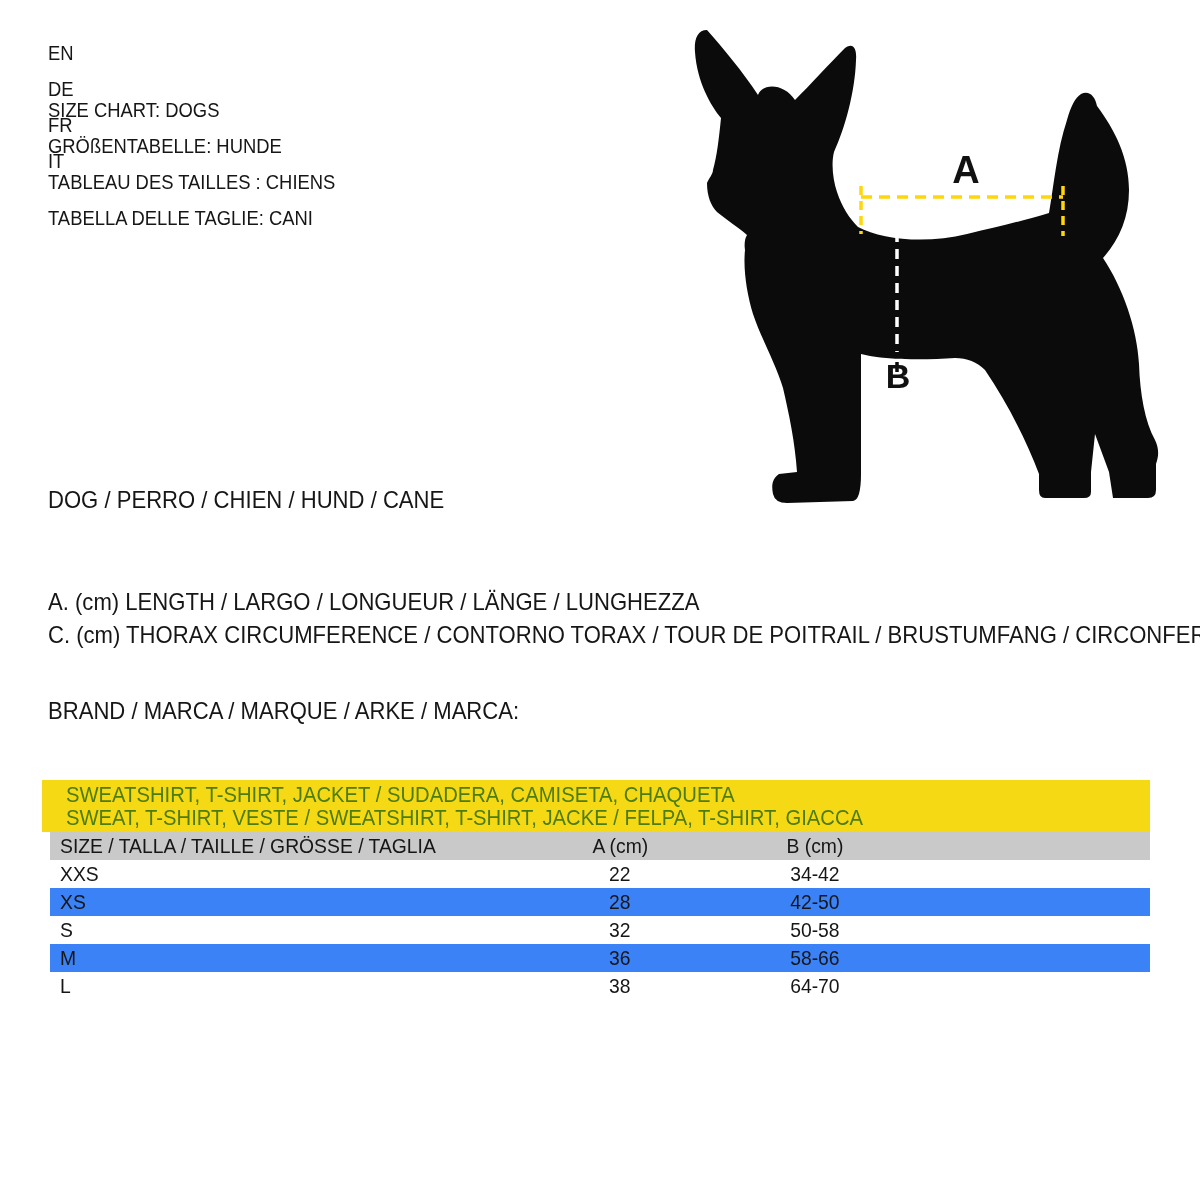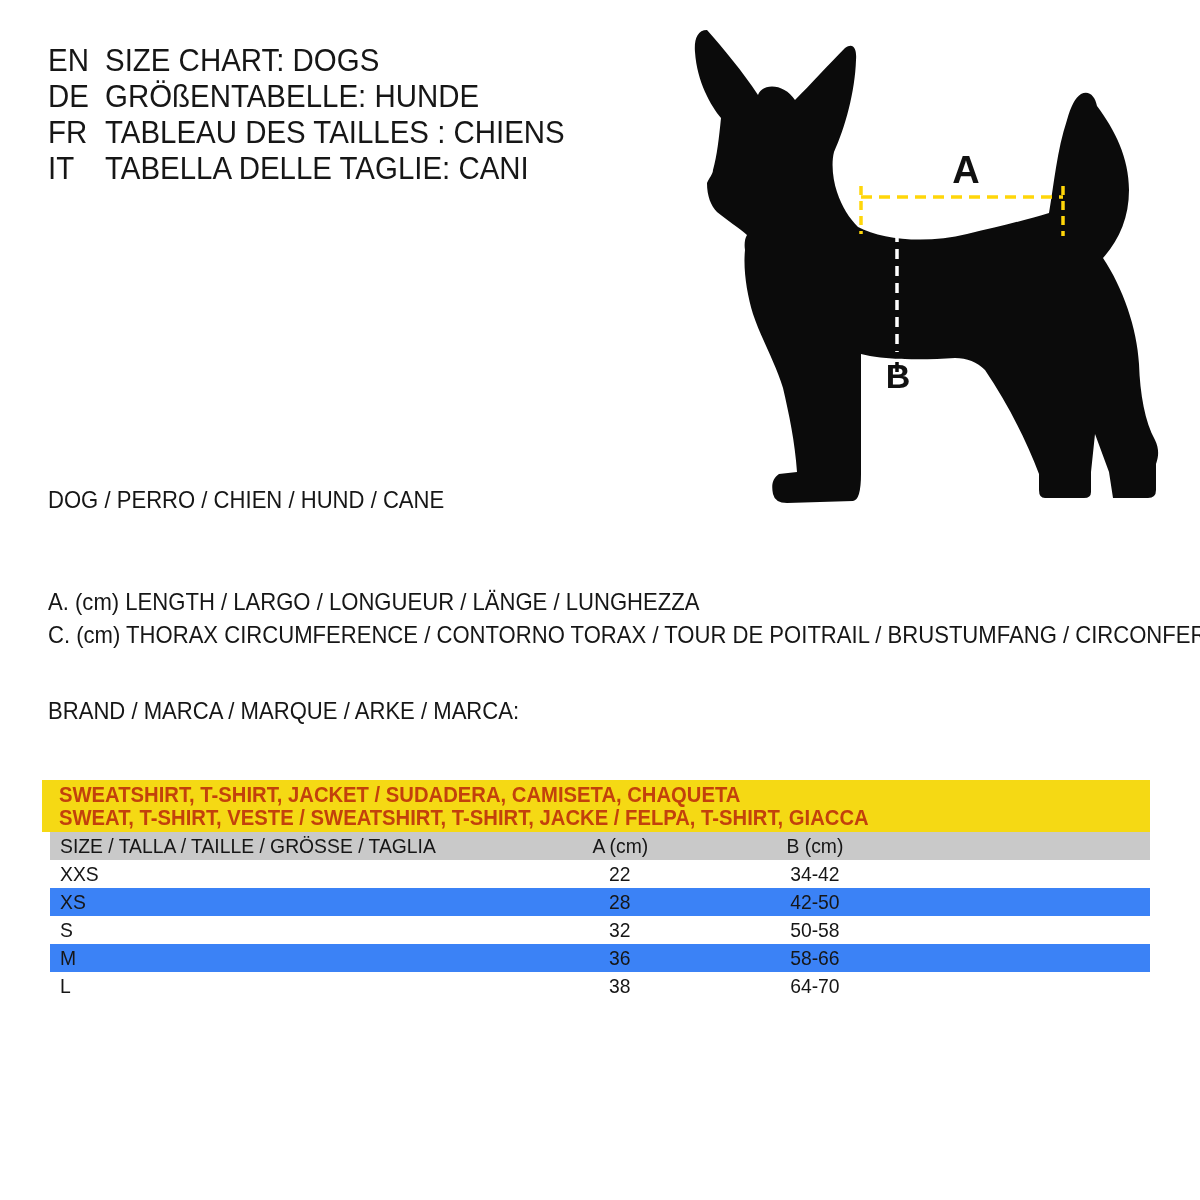--- a/index.html
+++ b/index.html
@@ -5,36 +5,36 @@
   html,body{margin:0;padding:0;}
   body{
     width:1200px;height:1200px;background:#ffffff;position:relative;overflow:hidden;
     font-family:"Liberation Sans",sans-serif;color:#161616;
   }
   .cond{display:inline-block;transform:scaleX(.92);transform-origin:0 50%;white-space:nowrap;}
   .condc{display:inline-block;transform:scaleX(.92);transform-origin:50% 50%;white-space:nowrap;}
 
   
   .lang{position:absolute;left:48px;top:42px;}
-  .lang-row{display:flex;align-items:center;height:36px;font-size:32px;}
+  .lang-row{display:flex;height:36px;font-size:20px;flex-direction:column;}
   .lang-code{flex:0 0 57px;}
 
   
   .figure{position:absolute;left:687px;top:22px;width:480px;height:490px;}
   .figure svg{display:block;width:100%;height:100%;}
 
   
   .animal-label{position:absolute;left:48px;top:477px;height:30px;display:flex;align-items:center;font-size:24px;margin-top:8px;}
   .meas{position:absolute;left:48px;top:585px;font-size:24px;}
   .meas-row{height:33px;display:flex;align-items:center;}
   .brand{position:absolute;left:48px;top:695px;height:30px;display:flex;align-items:flex-end;font-size:24px;}
 
   
   .size-table{position:absolute;left:42px;top:780px;width:1108px;font-size:21px;}
-  .band{background:#F5D914;padding:3px 0 3px 17px;font-weight:bold;font-size:22px;line-height:23px;color:#c2410c;}
+  .band{background:#F5D914;padding:3px 0 3px 24px;font-weight:normal;font-size:22px;line-height:23px;color:#4d7c0f;}
   .grid-row{display:grid;grid-template-columns:450px 240px 150px 1fr;height:28px;align-items:center;margin-left:8px;}
   .thead{background:#C9C9C9;}
   .row-alt{background:#3b82f6;}
   .cell-label{padding-left:10px;text-align:left;overflow:visible;}
   .cell-num{text-align:center;}
 </style>
 </head>
 <body>
 
 <div class="lang">

